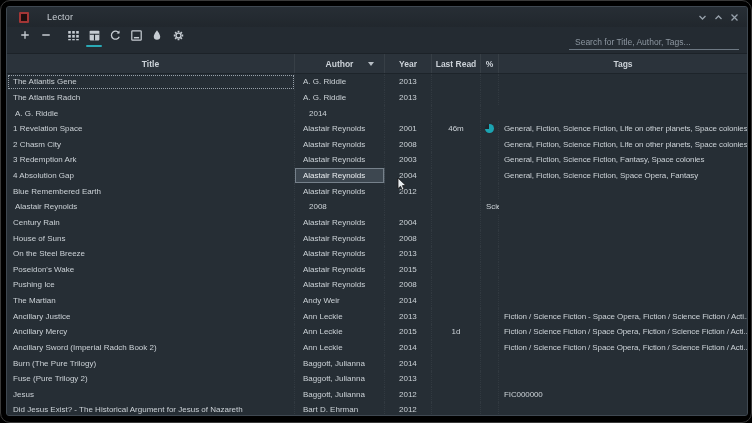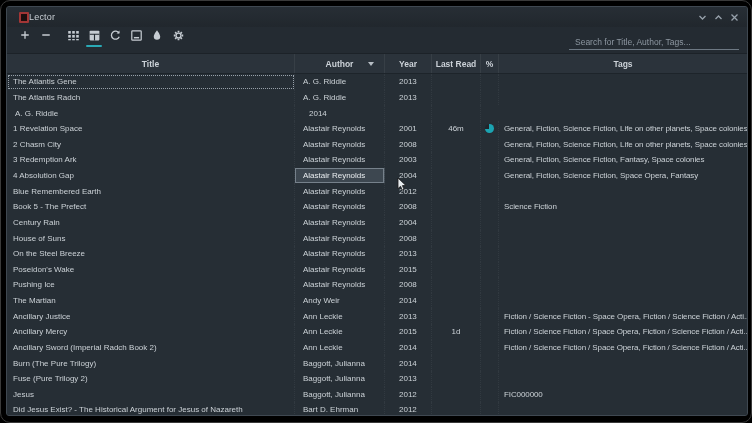--- a/index.html
+++ b/index.html
@@ -10,21 +10,21 @@
   }
   .screen{position:absolute;inset:0;border:1px solid #3a3a3a;border-radius:10px;box-sizing:border-box;background:#000;}
   .window{
     position:absolute;left:5px;top:5px;width:742px;height:410px;box-sizing:border-box;
     background:#252c33;border:1px solid #3f4851;border-radius:3px;overflow:hidden;
     display:flex;flex-direction:column;
   }
   
   .titlebar{height:20px;flex:0 0 auto;background:linear-gradient(#272e35,#21272d);display:flex;align-items:center;position:relative;}
   .app-icon{width:10px;height:11px;margin-left:12px;box-sizing:border-box;border:2px solid #a23636;background:#1d0f0f;border-radius:1px;}
-  .win-title{font-size:9px;color:#c9cfd5;letter-spacing:.2px;}
+  .win-title{margin-left:18px;font-size:9px;color:#c9cfd5;letter-spacing:.2px;}
   .win-controls{position:absolute;right:7px;top:0;height:100%;display:flex;align-items:center;gap:4px;}
   .win-btn{width:12px;height:12px;display:flex;align-items:center;justify-content:center;cursor:default;color:#97a1ab;}
   .win-btn svg{display:block;}
   
   .toolbar{height:26px;flex:0 0 auto;background:#242b32;display:flex;position:relative;border-bottom:1px solid #1c2228;}
   .tool-btn{width:16px;height:16px;margin-left:5px;display:flex;align-items:center;justify-content:center;color:#c6ccd2;position:relative;}
   .tool-btn:nth-child(1){margin-left:10px;}
   .tool-btn:nth-child(3){margin-left:11px;}
   .tool-btn.active:after{content:"";position:absolute;left:0;right:0;bottom:-4px;height:2px;background:#2aa9b5;border-radius:1px;}
   .search-wrap{position:absolute;right:8px;bottom:3px;}
@@ -233,21 +233,20 @@
   </div>
         <div class="trow grid-row">
     <div class="td c-title">Blue Remembered Earth</div>
     <div class="td c-author">Alastair Reynolds</div>
     <div class="td c-year">2012</div>
     <div class="td c-last"></div>
     <div class="td c-pct"></div>
     <div class="td c-tags"></div>
   </div>
         <div class="trow grid-row">
-    <div class="td c-title">Book 5 - The Prefect</div>
     <div class="td c-author">Alastair Reynolds</div>
     <div class="td c-year">2008</div>
     <div class="td c-last"></div>
     <div class="td c-pct"></div>
     <div class="td c-tags">Science Fiction</div>
   </div>
         <div class="trow grid-row">
     <div class="td c-title">Century Rain</div>
     <div class="td c-author">Alastair Reynolds</div>
     <div class="td c-year">2004</div>

